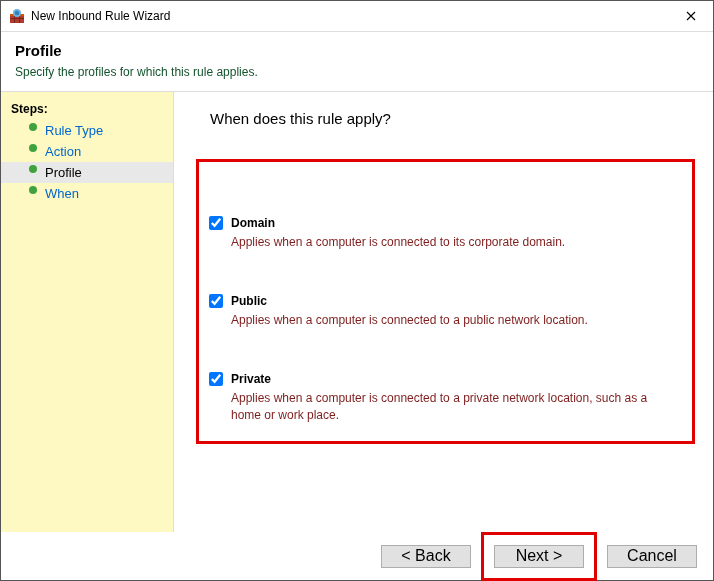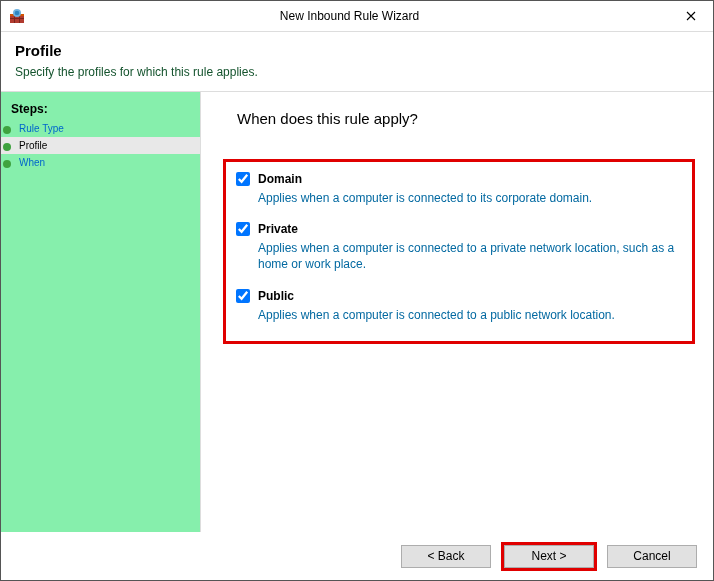--- a/index.html
+++ b/index.html
@@ -25,21 +25,20 @@
     padding: 0 0 0 8px;
     border-bottom: 1px solid #ddd;
   }
   .titlebar .app-icon {
     width: 16px; height: 16px;
     margin-right: 6px;
   }
   .titlebar .title {
     flex: 1;
     font-size: 12px;
-    text-align: center;
   }
   .titlebar .close {
     width: 45px;
     height: 30px;
     display: flex;
     align-items: center;
     justify-content: center;
     font-size: 14px;
     cursor: default;
   }
@@ -56,35 +55,35 @@
   .header .desc {
     font-size: 12px;
     color: #14532d;
   }
   .body {
     flex: 1;
     display: flex;
     min-height: 0;
   }
   .sidebar {
-    width: 200px;
+    width: 173px;
     border-right: 1px solid #ddd;
-    background: #86efac;
+    background: #fef9c3;
     padding-top: 6px;
   }
   .steps-title {
     font-weight: bold;
     padding: 4px 10px 4px 10px;
     font-size: 12px;
   }
   .step {
     display: flex;
-    align-items: flex-end;
-    padding: 3px 10px 3px 2px;
-    font-size: 10px;
+    align-items: flex-start;
+    padding: 3px 10px 3px 28px;
+    font-size: 13px;
     cursor: default;
   }
   .step .bullet {
     width: 8px; height: 8px;
     border-radius: 50%;
     background: #3fa23f;
     margin-right: 8px;
     flex: none;
   }
   .step a {
@@ -107,61 +106,62 @@
     font-size: 15px;
   }
   .highlight-box {
     border: 3px solid #e00000;
     padding: 10px 12px 18px 10px;
     margin-left: -14px;
     margin-right: -6px;
   }
   .profile-option {
     margin-bottom: 16px;
+    margin-top: 44px;
   }
   .profile-option:last-child { margin-bottom: 0; }
   .profile-head {
     display: flex;
     align-items: center;
   }
   .profile-head input[type=checkbox] {
     margin: 0 8px 0 0;
     width: 14px; height: 14px;
   }
   .profile-head .opt-label {
     font-weight: bold;
     font-size: 12px;
   }
   .profile-desc {
     margin: 4px 0 0 22px;
     font-size: 12px;
-    color: #0369a1;
+    color: #7f1d1d;
     line-height: 1.35;
   }
   .footer {
     height: 48px;
     display: flex;
     align-items: center;
     justify-content: flex-end;
     gap: 10px;
     padding: 0 16px;
     background: #fff;
   }
   button.wiz {
     width: 90px;
     height: 23px;
     font-family: inherit;
-    font-size: 12px;
+    font-size: 16px;
     background: #e1e1e1;
     border: 1px solid #adadad;
     cursor: default;
   }
   .next-wrap {
     border: 3px solid #e00000;
-    padding: 0;
+    padding: 10px;
     display: inline-flex;
   }
 </style>
 </head>
 <body>
 
 <div class="window">
 
   <div class="titlebar">
     <span class="app-icon">
@@ -190,20 +190,24 @@
 
   <div class="body">
 
     <div class="sidebar">
       <div class="steps-title">Steps:</div>
 
       <div class="step">
         <span class="bullet"></span>
         <a href="#">Rule Type</a>
       </div>
+      <div class="step">
+        <span class="bullet"></span>
+        <a href="#">Action</a>
+      </div>
       <div class="step active">
         <span class="bullet"></span>
         <span class="label">Profile</span>
       </div>
       <div class="step">
         <span class="bullet"></span>
         <a href="#">When</a>
       </div>
     </div>
 
@@ -216,31 +220,31 @@
           <label class="profile-head">
             <input type="checkbox" checked="" style="">
             <span class="opt-label">Domain</span>
           </label>
           <div class="profile-desc">Applies when a computer is connected to its corporate domain.</div>
         </div>
 
         <div class="profile-option">
           <label class="profile-head">
             <input type="checkbox" checked="" style="">
+            <span class="opt-label">Public</span>
+          </label>
+          <div class="profile-desc">Applies when a computer is connected to a public network location.</div>
+        </div>
+
+        <div class="profile-option">
+          <label class="profile-head">
+            <input type="checkbox" checked="" style="">
             <span class="opt-label">Private</span>
           </label>
           <div class="profile-desc">Applies when a computer is connected to a private network location, such as a home or work place.</div>
-        </div>
-
-        <div class="profile-option">
-          <label class="profile-head">
-            <input type="checkbox" checked="" style="">
-            <span class="opt-label">Public</span>
-          </label>
-          <div class="profile-desc">Applies when a computer is connected to a public network location.</div>
         </div>
 
       </div>
     </div>
 
   </div>
 
   <div class="footer">
     <button class="wiz">&lt; Back</button>
     <span class="next-wrap">

